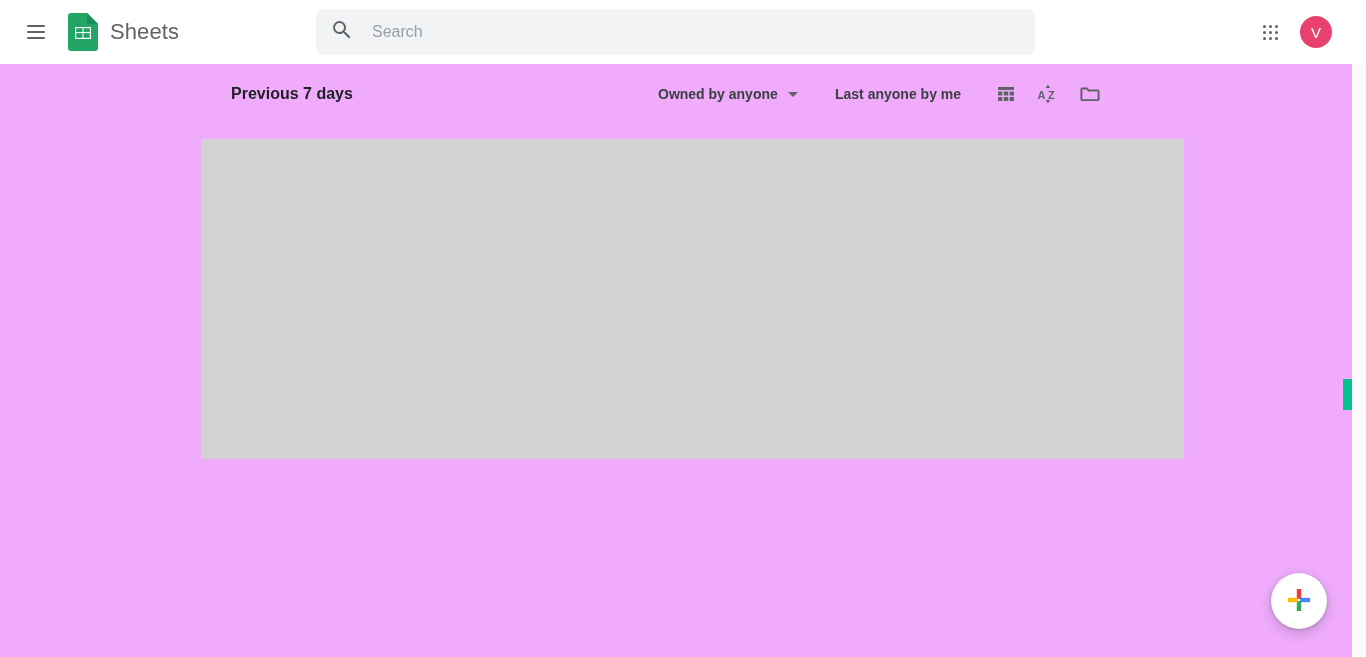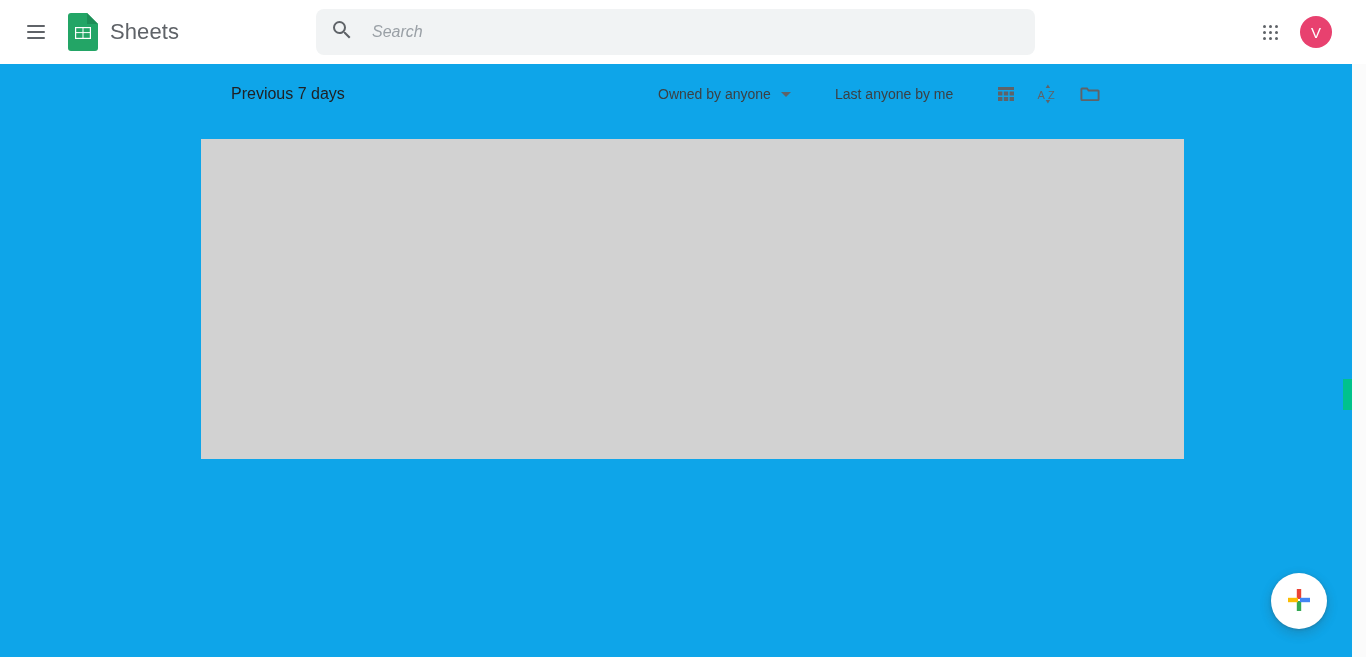--- a/index.html
+++ b/index.html
@@ -8,21 +8,21 @@
     margin: 0; padding: 0;
     width: 1366px; height: 657px;
     background: #ffffff;
     font-family: "Liberation Sans", sans-serif;
     overflow: hidden;
   }
 
   .app {
     position: relative;
     width: 1366px; height: 657px;
-    background: #0ea5e9;
+    background: #f0abfc;
   }
 
   
   .header {
     position: absolute;
     top: 0; left: 0;
     width: 1366px; height: 64px;
     background: #ffffff;
     display: flex;
     align-items: center;
@@ -79,21 +79,20 @@
   .search-icon { width: 24px; height: 24px; margin-right: 18px; flex: none; }
   .search-input {
     border: none; outline: none;
     background: transparent;
     font-family: "Liberation Sans", sans-serif;
     font-size: 16px;
     color: #3c4043;
     width: 100%;
     height: 100%;
     padding: 0;
-    font-style: italic;
   }
   .search-input::placeholder { color: #9aa0a6; opacity: 1; }
 
   .apps-btn {
     position: absolute;
     right: 78px; top: 14px;
     width: 36px; height: 36px;
     display: flex; align-items: center; justify-content: center;
     border-radius: 50%;
     cursor: pointer;
@@ -119,21 +118,21 @@
     font-size: 15px;
     display: flex; align-items: center; justify-content: center;
     cursor: pointer;
     user-select: none;
   }
 
   
   .toolbar {
     position: absolute;
     top: 76px; left: 0;
-    width: 1366px; height: 36px;
+    width: 1366px; height: 36px; font-weight: bold;
   }
   .section-title {
     position: absolute;
     left: 231px; top: 0;
     height: 36px;
     display: flex; align-items: center;
     font-size: 16px;
     color: #202124;
     white-space: nowrap;
   }

